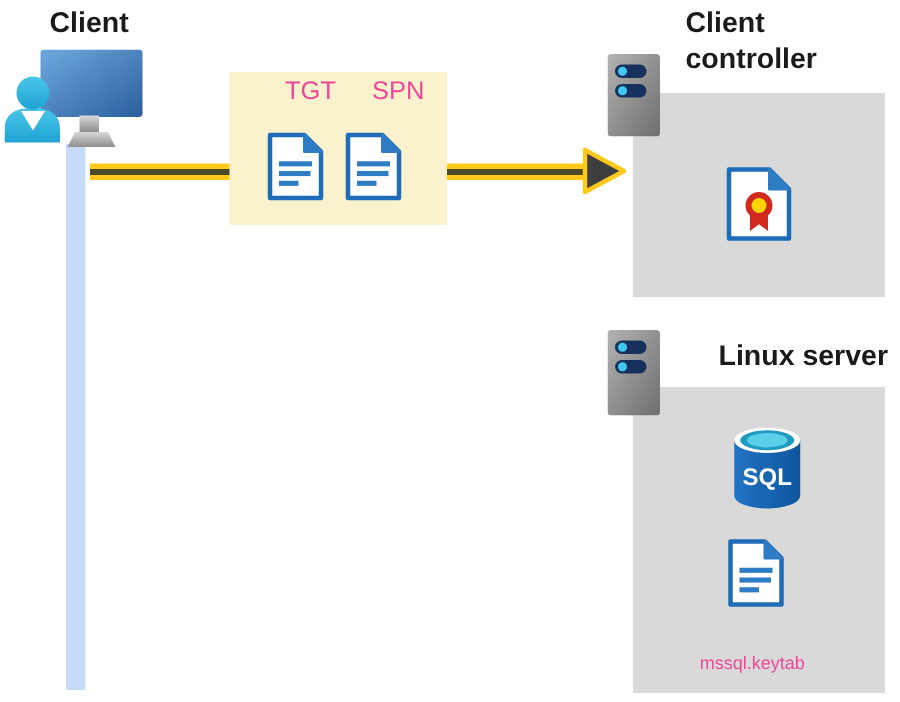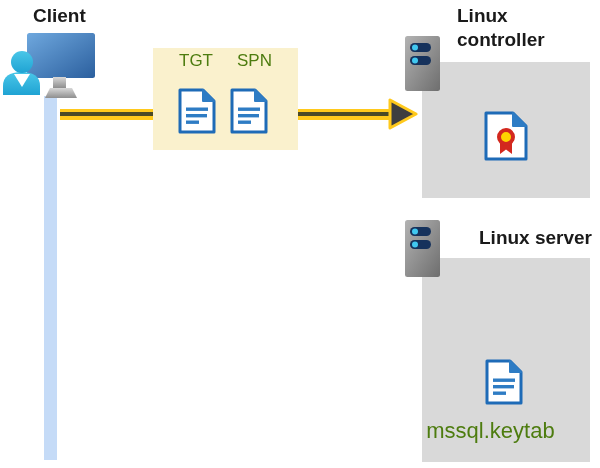--- a/index.html
+++ b/index.html
@@ -5,21 +5,21 @@
   html,body{margin:0;padding:0;background:#fff;}
   .canvas{
     position:relative;width:600px;height:468px;background:#ffffff;
     font-family:"Liberation Sans",sans-serif;overflow:hidden;border-radius:19px;
   }
   .abs{position:absolute;}
   .heading{
     font-size:19px;font-weight:700;color:#1a1a1a;line-height:24px;
     letter-spacing:0;
   }
-  .small-label{font-size:17px;color:#4d7c0f;}
+  .small-label{font-size:17px;color:#ec4899;margin-left:11px;}
   
   .vline{
     left:44px;top:96px;width:13px;height:364px;background:#c5dbf7;z-index:1;
   }
   
   .arrow-shaft{
     left:60px;top:109px;width:332px;height:11px;z-index:2;
     background:linear-gradient(to bottom,
       #ffc91c 0px,#ffc91c 3.5px,
       #4b4a26 3.5px,#4b4a26 7.5px,
@@ -37,21 +37,21 @@
   
   .dc-box{left:422px;top:62px;width:168px;height:136px;background:#d9d9d9;z-index:1;}
   .linux-box{left:422px;top:258px;width:168px;height:204px;background:#d9d9d9;z-index:1;}
   .dc-server{left:405px;top:36px;z-index:2;}
   .linux-server-icon{left:405px;top:220px;z-index:2;}
   .dc-label{left:457px;top:4px;width:125px;z-index:5;}
   .linux-label{left:457px;top:226px;width:135px;white-space:nowrap;z-index:5;text-align:right;}
   .cert{left:484px;top:111px;z-index:2;}
   .sql{left:488px;top:285px;z-index:2;}
   .doc-keytab{left:485px;top:359px;z-index:2;}
-  .keytab-label{left:422px;top:418px;width:137px;text-align:center;font-size:22px;z-index:2;}
+  .keytab-label{left:422px;top:435px;width:137px;text-align:center;font-size:12px;z-index:2;}
   .client-label{left:33px;top:4px;z-index:5;}
   .client-icon{left:3px;top:33px;z-index:2;}
   svg{display:block;}
 </style>
 </head>
 <body>
 
 <div class="canvas">
 
   <svg width="0" height="0" style="position:absolute" aria-hidden="true">
@@ -125,41 +125,50 @@
   <div class="abs dc-box"></div>
   <div class="abs dc-server">
     <svg width="35" height="55" viewBox="0 0 35 55">
       <rect x="0" y="0" width="35" height="55" rx="2.5" fill="url(#gradServer)"></rect>
       <rect x="5" y="7" width="21" height="9" rx="4.5" fill="#16325c"></rect>
       <circle cx="10" cy="11.5" r="3" fill="#41c8f0"></circle>
       <rect x="5" y="20" width="21" height="9" rx="4.5" fill="#16325c"></rect>
       <circle cx="10" cy="24.5" r="3" fill="#41c8f0"></circle>
     </svg>
   </div>
-  <div class="abs heading dc-label">Linux controller</div>
+  <div class="abs heading dc-label">Client controller</div>
   <div class="abs cert">
     <svg width="44" height="50" viewBox="0 0 44 50">
       <path d="M2 2 H29 L42 15 V48 H2 Z" fill="#ffffff" stroke="#1e6bb7" stroke-width="3" stroke-linejoin="round"></path>
       <path d="M29 2 V15 H42 Z" fill="#2e7cc4" stroke="#2e7cc4" stroke-width="2" stroke-linejoin="round"></path>
       <path d="M16 30 V43 L22 38.5 L28 43 V30 Z" fill="#d3281e"></path>
       <circle cx="22" cy="26" r="7" fill="#ffd400" stroke="#d3281e" stroke-width="4"></circle>
     </svg>
   </div>
 
   <div class="abs linux-box"></div>
   <div class="abs linux-server-icon">
     <svg width="35" height="57" viewBox="0 0 35 57">
       <rect x="0" y="0" width="35" height="57" rx="2.5" fill="url(#gradServer)"></rect>
       <rect x="5" y="7" width="21" height="9" rx="4.5" fill="#16325c"></rect>
       <circle cx="10" cy="11.5" r="3" fill="#41c8f0"></circle>
       <rect x="5" y="20" width="21" height="9" rx="4.5" fill="#16325c"></rect>
       <circle cx="10" cy="24.5" r="3" fill="#41c8f0"></circle>
     </svg>
   </div>
   <div class="abs heading linux-label">Linux server</div>
+  <div class="abs sql">
+    <svg width="47" height="55" viewBox="0 0 47 55">
+      <path d="M1.5 8.5 L1.5 45.5 A22 8.5 0 0 0 45.5 45.5 L45.5 8.5 Z" fill="url(#gradSql)"></path>
+      <ellipse cx="23.5" cy="8.5" rx="22" ry="8.5" fill="#ffffff"></ellipse>
+      <ellipse cx="23.5" cy="8.5" rx="18" ry="6.6" fill="#1e9bc0"></ellipse>
+      <ellipse cx="23.5" cy="8.5" rx="13.5" ry="4.8" fill="#5bd0e8"></ellipse>
+      <text x="23.5" y="38" text-anchor="middle" font-size="16" font-weight="bold" fill="#ffffff">SQL</text>
+    </svg>
+  </div>
   <div class="abs doc-keytab">
     <svg width="38" height="46" viewBox="0 0 38 46">
       <path d="M2 2 H25 L36 13 V44 H2 Z" fill="#ffffff" stroke="#1e6bb7" stroke-width="3" stroke-linejoin="round"></path>
       <path d="M25 2 V13 H36 Z" fill="#2e7cc4" stroke="#2e7cc4" stroke-width="2" stroke-linejoin="round"></path>
       <rect x="8" y="19.5" width="22" height="3.4" fill="#2e7cc4"></rect>
       <rect x="8" y="26" width="21" height="3.4" fill="#2e7cc4"></rect>
       <rect x="8" y="32.5" width="13" height="3.4" fill="#2e7cc4"></rect>
     </svg>
   </div>
   <div class="abs small-label keytab-label">mssql.keytab</div>

